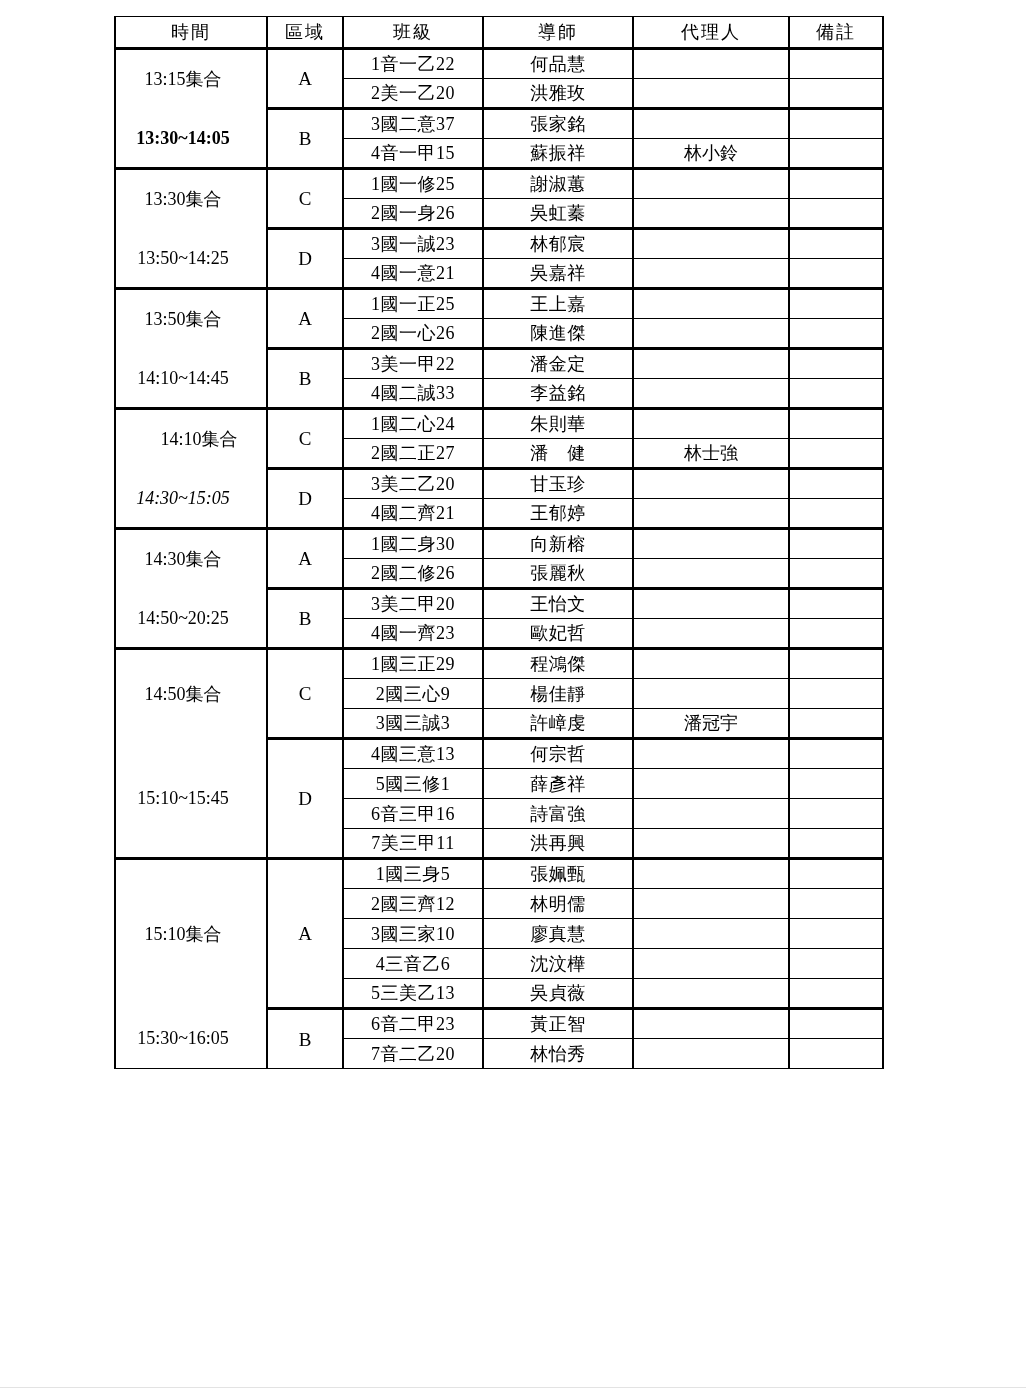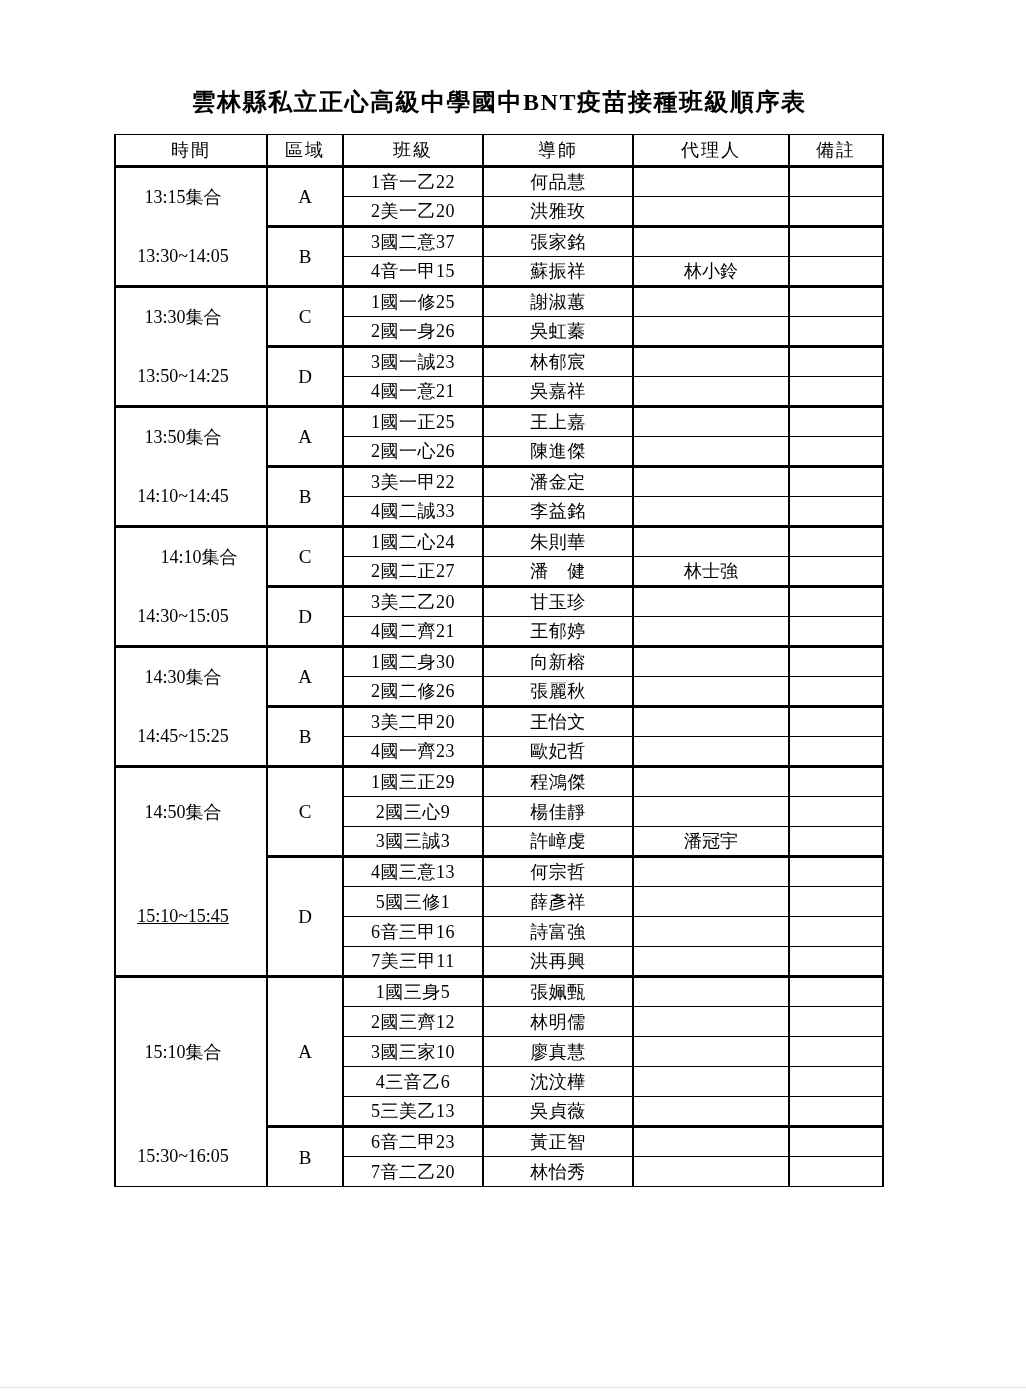--- a/index.html
+++ b/index.html
@@ -41,21 +41,20 @@
   td.area-cell{font-size:19px;}
   td.class-cell,td.teacher-cell{letter-spacing:0.5px;}
   .bottom-line{
     position:absolute;left:0;right:0;bottom:3px;height:1px;background:#e3e3e3;
   }
 </style>
 </head>
 <body>
 
 <div class="page">
-  <div class="doc-title">雲林縣私立正心高級中學國中BNT疫苗接種班級順序表</div>
 
   <table class="schedule">
     <colgroup>
       <col style="width:152px">
       <col style="width:76px">
       <col style="width:140px">
       <col style="width:150px">
       <col style="width:156px">
       <col style="width:94px">
     </colgroup>
@@ -66,21 +65,21 @@
         <th>班級</th>
         <th>導師</th>
         <th>代理人</th>
         <th>備註</th>
       </tr>
     </thead>
     <tbody id="schedule-body">
         <tr class="block-start">
           <td class="time-cell" rowspan="4">
             <div class="time-part time-top" style="height: 50%;">13:15集合</div>
-            <div class="time-part time-bottom" style="height: 50%;">13:30~14:05</div>
+            <div class="time-part time-bottom" style="height: 50%; font-weight: bold;">13:30~14:05</div>
           </td>
           <td class="area-cell" rowspan="2">A</td>
           <td class="class-cell">1音一乙22</td>
           <td class="teacher-cell">何品慧</td>
           <td class="proxy-cell"></td>
           <td class="note-cell"></td>
         </tr>
         <tr>
           <td class="class-cell">2美一乙20</td>
           <td class="teacher-cell">洪雅玫</td>
@@ -156,21 +155,21 @@
         </tr>
         <tr>
           <td class="class-cell">4國二誠33</td>
           <td class="teacher-cell">李益銘</td>
           <td class="proxy-cell"></td>
           <td class="note-cell"></td>
         </tr>
         <tr class="block-start">
           <td class="time-cell" rowspan="4">
             <div class="time-part time-top" style="height: 50%; margin-left: 32px;">14:10集合</div>
-            <div class="time-part time-bottom" style="height: 50%;">14:30~15:05</div>
+            <div class="time-part time-bottom" style="height: 50%; font-style: italic;">14:30~15:05</div>
           </td>
           <td class="area-cell" rowspan="2">C</td>
           <td class="class-cell">1國二心24</td>
           <td class="teacher-cell">朱則華</td>
           <td class="proxy-cell"></td>
           <td class="note-cell"></td>
         </tr>
         <tr>
           <td class="class-cell">2國二正27</td>
           <td class="teacher-cell">潘　健</td>
@@ -186,21 +185,21 @@
         </tr>
         <tr>
           <td class="class-cell">4國二齊21</td>
           <td class="teacher-cell">王郁婷</td>
           <td class="proxy-cell"></td>
           <td class="note-cell"></td>
         </tr>
         <tr class="block-start">
           <td class="time-cell" rowspan="4">
             <div class="time-part time-top" style="height: 50%; text-align: center;">14:30集合</div>
-            <div class="time-part time-bottom" style="height: 50%;">14:45~15:25</div>
+            <div class="time-part time-bottom" style="height: 50%;">14:50~20:25</div>
           </td>
           <td class="area-cell" rowspan="2">A</td>
           <td class="class-cell">1國二身30</td>
           <td class="teacher-cell">向新榕</td>
           <td class="proxy-cell"></td>
           <td class="note-cell"></td>
         </tr>
         <tr>
           <td class="class-cell">2國二修26</td>
           <td class="teacher-cell">張麗秋</td>
@@ -216,21 +215,21 @@
         </tr>
         <tr>
           <td class="class-cell">4國一齊23</td>
           <td class="teacher-cell">歐妃哲</td>
           <td class="proxy-cell"></td>
           <td class="note-cell"></td>
         </tr>
         <tr class="block-start">
           <td class="time-cell" rowspan="7">
             <div class="time-part time-top" style="height: 42.8571%;">14:50集合</div>
-            <div class="time-part time-bottom" style="height: 57.1429%; text-decoration: underline;">15:10~15:45</div>
+            <div class="time-part time-bottom" style="height: 57.1429%;">15:10~15:45</div>
           </td>
           <td class="area-cell" rowspan="3">C</td>
           <td class="class-cell">1國三正29</td>
           <td class="teacher-cell">程鴻傑</td>
           <td class="proxy-cell"></td>
           <td class="note-cell"></td>
         </tr>
         <tr>
           <td class="class-cell">2國三心9</td>
           <td class="teacher-cell">楊佳靜</td>

